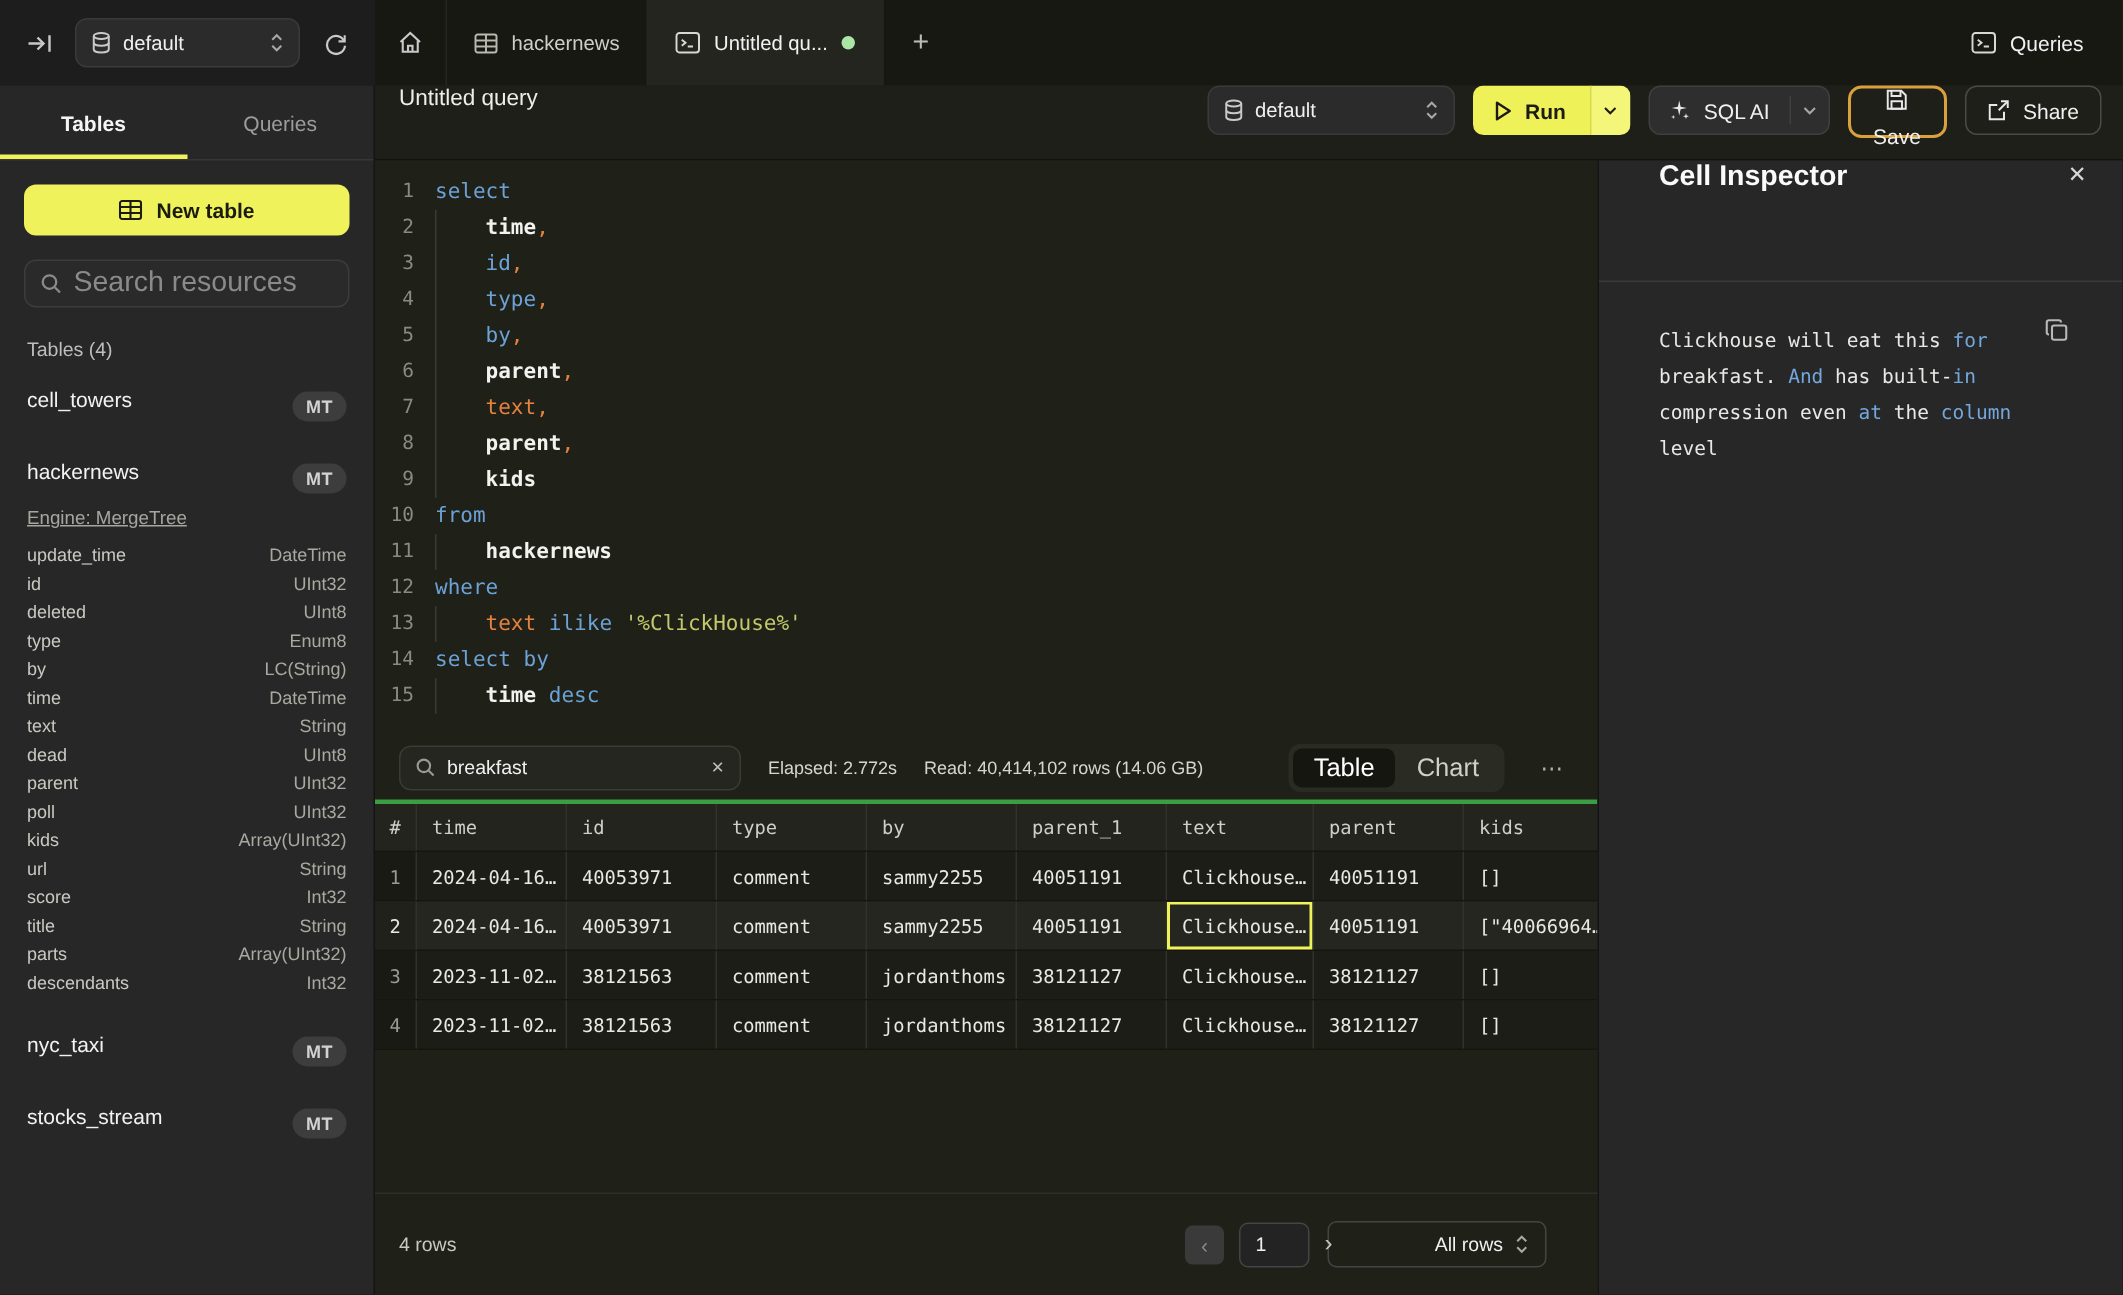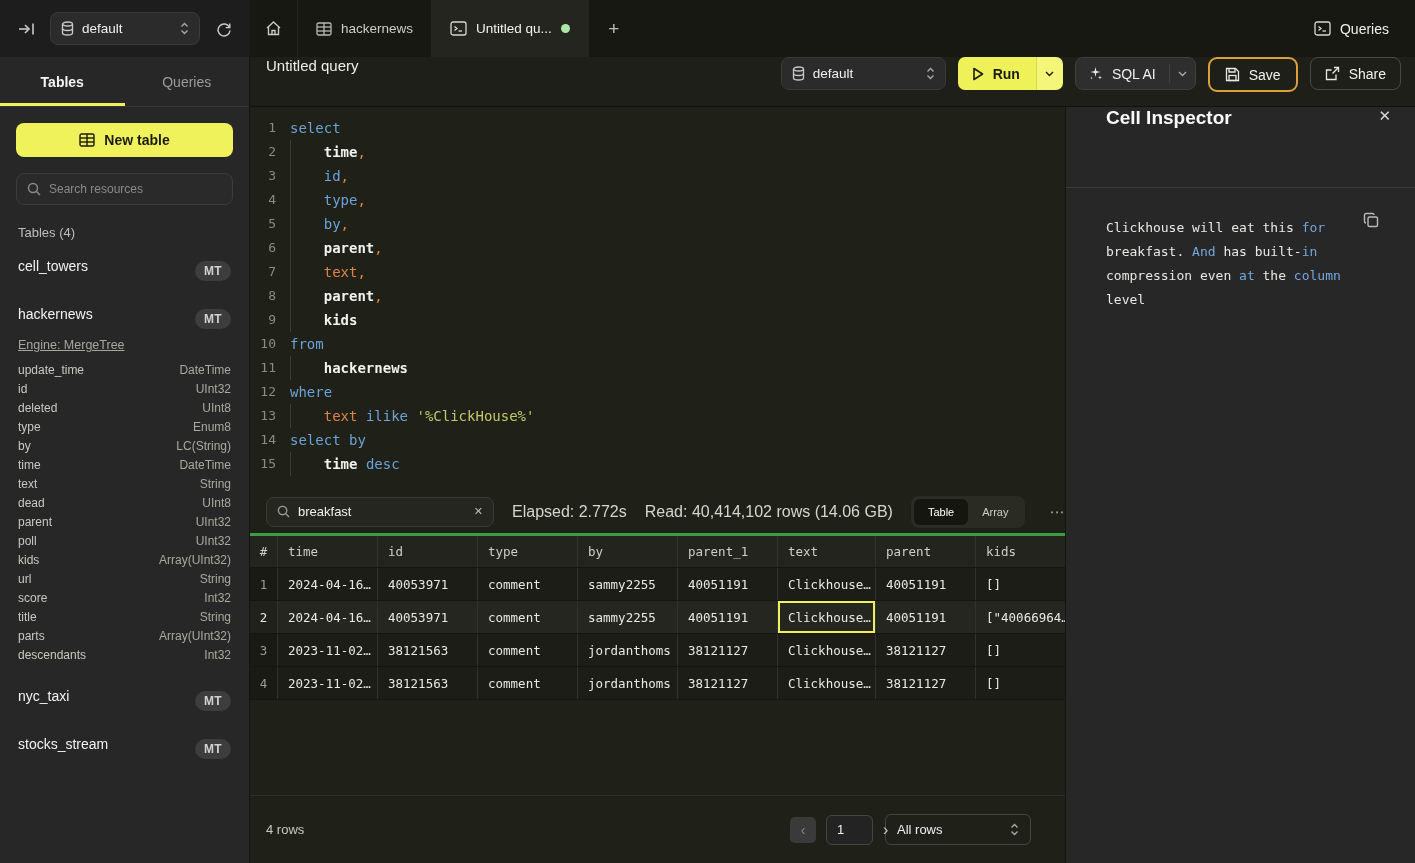--- a/index.html
+++ b/index.html
@@ -31,21 +31,21 @@
   .sidebar { width:250px; flex:0 0 auto; background:#272727; display:flex; flex-direction:column; border-right:1px solid #141414; }
   .side-tabs { height:50px; display:flex; border-bottom:1px solid #363636; flex:0 0 auto; }
   .side-tab { flex:1; display:flex; align-items:center; justify-content:center; font-size:14px; color:#9C9C9C; cursor:pointer; position:relative; }
   .side-tab.active { color:#F5F5F5; font-weight:bold; }
   .side-tab.active::after { content:""; position:absolute; left:0; right:0; bottom:0; height:3px; background:var(--accent); }
   .side-scroll { flex:1; overflow:hidden; padding:16px; }
   .new-table-btn { width:100%; height:34px; background:var(--accent); color:#1B1B12; border:none; border-radius:8px;
     font-size:14px; font-weight:bold; display:flex; align-items:center; justify-content:center; gap:9px; cursor:pointer; font-family:inherit; }
   .search-box { margin-top:16px; height:32px; border:1px solid #3C3C3C; background:#2A2A2A; border-radius:8px;
     display:flex; align-items:center; padding:0 10px; gap:8px; }
-  .search-box input { flex:1; background:transparent; border:none; outline:none; color:#E8E8E8; font-size:12px; font-family:inherit; }
+  .search-box input { flex:1; background:transparent; border:none; outline:none; color:#E8E8E8; font-size:19px; font-family:inherit; }
   .search-box input::placeholder { color:#8A8A8A; }
   .section-label { margin:20px 2px 2px; font-size:13px; color:#BEBEBE; }
   .tbl-item { display:flex; align-items:center; justify-content:space-between; padding:9px 2px; cursor:pointer; }
   .tbl-item .tname { font-size:14px; font-weight:500; color:#F2F2F2; }
   .badge { background:#3D3D3D; color:#D2D2D2; font-size:12px; font-weight:bold; border-radius:10px; padding:3px 9px; letter-spacing:.3px;margin-top:10px; }
   .engine-line { font-size:12.5px; color:#A6A6A0; padding:0 2px 8px;text-decoration:underline; }
   .field-row { display:flex; justify-content:space-between; padding:2.5px 2px; font-family:Liberation Sans, sans-serif; font-size:12px; }
   .field-row .fname { color:#C9C9C3; }
   .field-row .ftype { color:#A9A9A1; }
   .fields-block { margin-bottom:8px; }
@@ -58,21 +58,21 @@
   .qh-select { height:33px; width:165px; background:#2B2B2B; border:1px solid #3A3A3A; border-radius:8px;
     display:flex; align-items:center; padding:0 10px; gap:8px; cursor:pointer; }
   .qh-select .lbl { flex:1; font-size:13.5px; color:#F0F0F0; }
   .run-btn { height:33px; display:flex; border-radius:7px; overflow:hidden; cursor:pointer; }
   .run-main { background:#EFF158; color:#1C1C12; display:flex; align-items:center; gap:9px; padding:0 16px 0 14px; font-size:14px; font-weight:bold; }
   .run-caret { width:27px; background:#F4F679; border-left:1px solid #D7D94C; display:flex; align-items:center; justify-content:center; }
   .sqlai-btn { height:33px; background:#2E2E2E; border:1px solid #3F3F3F; border-radius:8px; display:flex; align-items:center; padding:0 8px 0 12px; gap:9px; cursor:pointer; }
   .sqlai-btn .lbl { font-size:14px; color:#F0F0F0; }
   .sqlai-caret { margin-left:4px; padding-left:8px; border-left:1px solid #3F3F3F; display:flex; align-items:center; height:60%; }
   .save-btn { height:35px; background:transparent; border:2px solid var(--save-border); border-radius:9px;
-    display:flex; align-items:center; gap:9px; padding:0 15px; color:#F0F0F0; font-size:14px; cursor:pointer; font-family:inherit; }
+    display:flex; align-items:center; gap:9px; padding:0 15px; color:#F0F0F0; font-size:14px; cursor:pointer; font-family:inherit;flex-direction:column; }
   .share-btn { height:33px; background:transparent; border:1px solid #4A4A4A; border-radius:8px;
     display:flex; align-items:center; gap:9px; padding:0 14px; color:#F0F0F0; font-size:14px; cursor:pointer; font-family:inherit; }
 
   .content-row { flex:1; display:flex; min-height:0; }
   .workspace { width:815px; flex:0 0 auto; display:flex; flex-direction:column; background:#1F2018; min-height:0; }
 
   
   .editor { height:383px; flex:0 0 auto; padding-top:9px; font-family:"DejaVu Sans Mono", monospace; font-size:14px; overflow:hidden; }
   .code-line { display:flex; height:24px; line-height:24px; }
   .ln { width:40px; flex:0 0 auto; text-align:right; padding-right:14px; color:#8A8A82; font-size:13px; }
@@ -83,23 +83,23 @@
   .tk-f { color:#E5823F; }
   .tk-p { color:#E5823F; }
   .tk-s { color:#C2C96A; }
 
   
   .results-bar { height:43px; flex:0 0 auto; display:flex; align-items:center; padding:0 16px; gap:18px; }
   .res-search { width:228px; height:30px; background:#25261F; border:1px solid #3A3B33; border-radius:8px;
     display:flex; align-items:center; padding:0 10px; gap:8px; flex:0 0 auto; }
   .res-search input { flex:1; min-width:0; background:transparent; border:none; outline:none; color:#F0F0F0; font-size:13px; font-family:inherit; }
   .res-close { color:#BDBDB5; font-size:11px; cursor:pointer; background:none; border:none; }
-  .stat { font-size:16px; color:#D6D6D0; white-space:nowrap; }
+  .stat { font-size:12px; color:#D6D6D0; white-space:nowrap; }
   .seg-ctl { margin-left:auto; background:#2A2B23; border-radius:8px; padding:3px; display:flex; flex:0 0 auto; }
-  .seg { height:26px; padding:0 14px; display:flex; align-items:center; font-size:11px; color:#D0D0C8; border-radius:6px; cursor:pointer; }
+  .seg { height:26px; padding:0 14px; display:flex; align-items:center; font-size:17px; color:#D0D0C8; border-radius:6px; cursor:pointer; }
   .seg.active { background:#15160F; color:#FFFFFF; }
   .more-btn { color:#B0B0A8; font-size:15px; padding:0 6px; cursor:pointer; background:none; border:none; letter-spacing:1px; }
 
   
   .progress-line { height:3px; background:var(--progress); flex:0 0 auto; }
   .grid { font-family:"DejaVu Sans Mono", monospace; font-size:12.5px; flex:0 0 auto; }
   .grid-row { display:flex; height:33px; align-items:stretch; border-bottom:1px solid #15160F; background:#1C1D16; }
   .grid-row.head { height:32px; background:#23241D; color:#CFCFC7; }
   .grid-row > div { display:flex; align-items:center; padding:0 10px; border-right:1px solid #31322A; overflow:hidden; white-space:nowrap; }
   .grid-row > div:nth-child(1) { width:28px; flex:0 0 auto; justify-content:center; padding:0 4px; background:#191A13; color:#9A9A92; }
@@ -116,21 +116,21 @@
   
   .foot { height:68px; flex:0 0 auto; border-top:1px solid #2E2F28; display:flex; align-items:center; padding:0 16px; background:#1F2018; }
   .rowcount { font-size:13px; color:#C9C9C1; }
   .pager { position:absolute; left:540px; display:flex; align-items:center; gap:10px; }
   .foot { position:relative; }
   .pg-prev { width:26px; height:26px; background:#3A3A3A; border:none; border-radius:5px; color:#8A8A8A; font-size:14px; cursor:default; }
   .pg-input { width:47px; height:30px; background:#232323; border:1px solid #454545; border-radius:6px; color:#F0F0F0;
     font-size:13px; padding:0 10px; outline:none; font-family:inherit; }
   .pg-next { background:none; border:none; color:#C8C8C0; font-size:16px; cursor:pointer; }
   .pagesize { margin-left:auto; margin-right:18px; width:146px; height:31px; border:1px solid #454545; border-radius:6px;
-    display:flex; align-items:center; padding:0 11px; gap:8px; cursor:pointer; }
+    display:flex; align-items:center; padding:0 11px; gap:8px; cursor:pointer;text-align:right; }
   .pagesize .lbl { flex:1; font-size:13px; color:#F0F0F0; }
 
   
   .inspector { width:350px; flex:0 0 auto; background:#272727; border-left:1px solid #141414; display:flex; flex-direction:column; }
   .insp-head { height:81px; display:flex; align-items:flex-start; padding:0 24px 0 40px; border-bottom:1px solid #3A3A3A; flex:0 0 auto; }
   .insp-title { font-size:19px; font-weight:bold; color:#FAFAFA; flex:1; }
   .insp-close { background:none; border:none; color:#D8D8D8; font-size:15px; cursor:pointer; }
   .insp-body { flex:1; padding:28px 24px 0 40px; position:relative; }
   .insp-text { font-family:"DejaVu Sans Mono", monospace; font-size:13px; line-height:24px; width:262px; }
   .sg-w { color:#E8E8E6; }
@@ -497,21 +497,21 @@
                     <line x1="9.5" y1="9.5" x2="13" y2="13"></line>
                 </svg>
               </span>
               <input type="text" value="breakfast" style="">
               <button class="res-close">✕</button>
             </div>
             <span class="stat">Elapsed: 2.772s</span>
             <span class="stat">Read: 40,414,102 rows (14.06 GB)</span>
             <div class="seg-ctl">
               <div class="seg active">Table</div>
-              <div class="seg">Array</div>
+              <div class="seg">Chart</div>
             </div>
             <button class="more-btn">⋯</button>
           </div>
 
           <div class="progress-line"></div>
           <div class="grid" id="grid">
               <div class="grid-row head">
                 <div>#</div>
                 <div>time</div>
                 <div>id</div>

